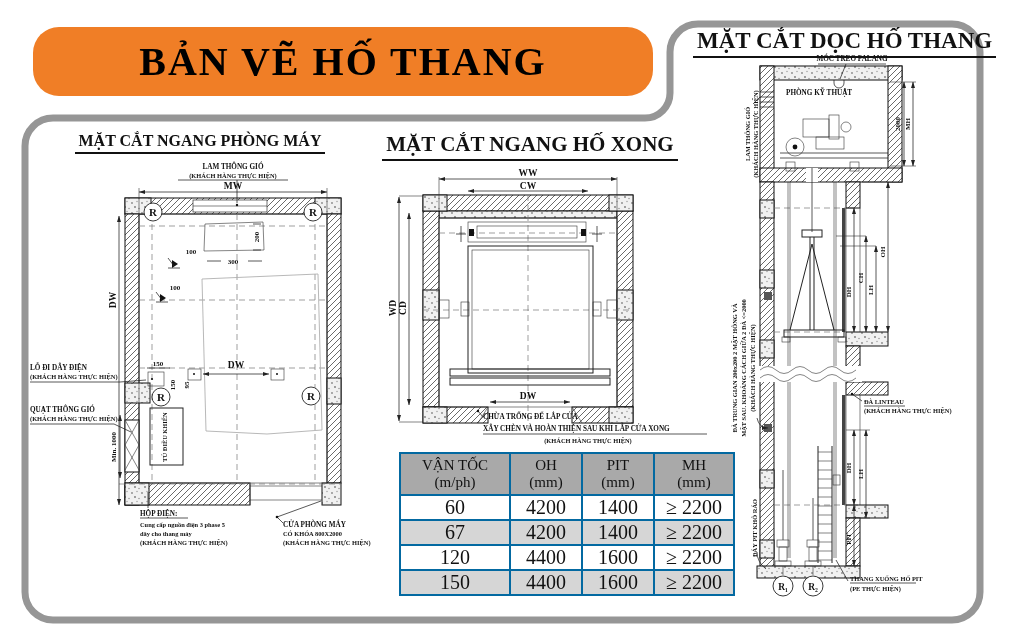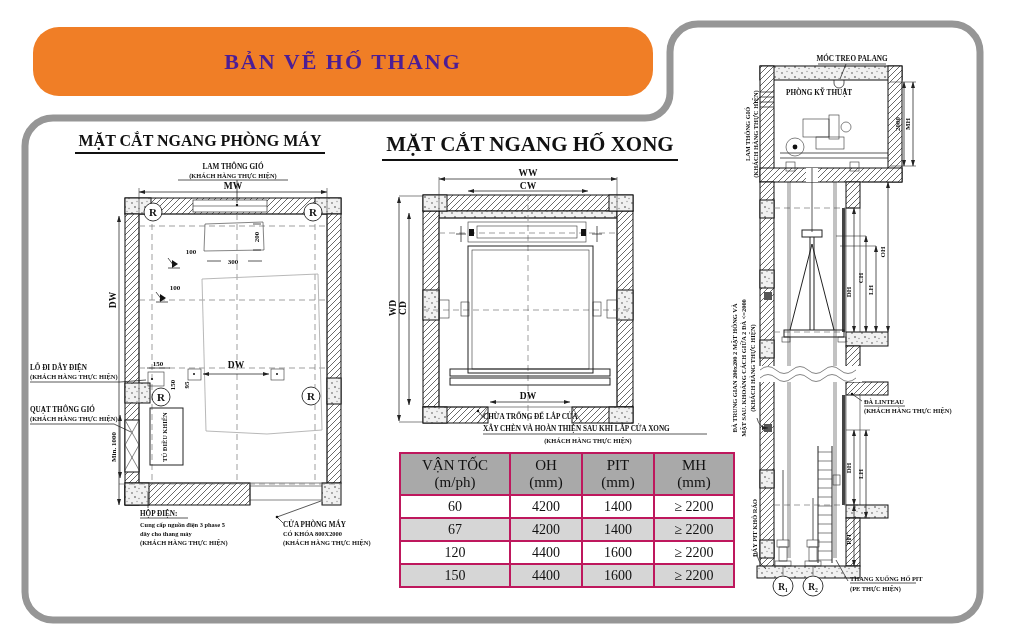--- a/index.html
+++ b/index.html
@@ -2,21 +2,21 @@
 <html><head>
 <meta charset="utf-8">
 <style>
   html,body{margin:0;padding:0;background:#fff;}
   .page{position:relative;width:1011px;height:636px;background:#fff;overflow:hidden;
         font-family:"Liberation Serif", serif;}
   .abs{position:absolute;}
   
   .banner{left:33px;top:27px;width:620px;height:69px;border-radius:26px;
           background:#F07E26;display:flex;align-items:center;justify-content:center;z-index:3;}
-  .banner span{color:#4c1d95;font-size:22px;font-weight:bold;letter-spacing:2px;}
+  .banner span{color:#000000;font-size:40px;font-weight:bold;letter-spacing:2px;}
   
   .sec-title{z-index:3;text-align:center;font-weight:bold;color:#111;}
   .sec-title span{display:inline-block;border-bottom:2px solid #111;padding:0 4px 2px 4px;white-space:nowrap;}
   #title-left{left:35px;top:132px;width:330px;font-size:16px;}
   #title-mid{left:373px;top:132px;width:314px;font-size:21px;}
   #title-right{left:693px;top:28px;width:292px;font-size:23px;}
   
   svg.draw{position:absolute;left:0;top:0;z-index:2;}
   svg text{font-family:"Liberation Serif", serif;fill:#111;}
   .lb{font-size:7.2px;font-weight:bold;}
@@ -28,41 +28,44 @@
   .sp{stroke:#111;stroke-width:1;fill:url(#speck);}
   .ln{stroke:#222;stroke-width:1;fill:none;}
   .th{stroke:#333;stroke-width:0.6;fill:none;}
   .lt{stroke:#b0b0b0;stroke-width:0.9;fill:none;}
   .ds{stroke:#777;stroke-width:0.7;fill:none;stroke-dasharray:6 4;}
   .dm{stroke:#222;stroke-width:0.75;fill:none;}
   .rc{stroke:#222;stroke-width:0.9;fill:#fff;}
   
   .spec-table{left:399px;top:452px;z-index:4;border-collapse:collapse;background:#fff;
               font-size:15px;color:#111;text-align:center;}
-  .spec-table th,.spec-table td{border:2px solid #be185d;padding:0;}
+  .spec-table th,.spec-table td{border:2px solid #0369a1;padding:0;}
   .spec-table th{background:#a9a9a9;font-weight:normal;width:70px;height:40px;line-height:1.15;}
   .spec-table th:first-child{width:108px;}
   .spec-table th:last-child{width:78px;}
-  .spec-table td{height:21px;font-size:14px;}
+  .spec-table td{height:21px;font-size:20px;}
   .spec-table tbody tr:nth-child(even){background:#d6d6d6;}
 </style>
 </head>
 <body>
 
 <div class="page">
 
   <div class="abs banner" style="background: rgb(240, 126, 38);">
     <span>BẢN VẼ HỐ THANG</span>
   </div>
 
   <div class="abs sec-title" id="title-left">
     <span>MẶT CẮT NGANG PHÒNG MÁY</span>
   </div>
   <div class="abs sec-title" id="title-mid">
     <span>MẶT CẮT NGANG HỐ XONG</span>
+  </div>
+  <div class="abs sec-title" id="title-right">
+    <span>MẶT CẮT DỌC HỐ THANG</span>
   </div>
 
   <svg class="draw" width="1011" height="636" viewBox="0 0 1011 636">
     <defs>
       <pattern id="hatch" width="6" height="6" patternUnits="userSpaceOnUse">
         <rect width="6" height="6" fill="#fff"></rect>
         <path d="M-1 7 L7 -1" stroke="#444" stroke-width="0.8"></path>
       </pattern>
       <pattern id="speck" width="10" height="10" patternUnits="userSpaceOnUse">
         <rect width="10" height="10" fill="#f1f1f1"></rect>

